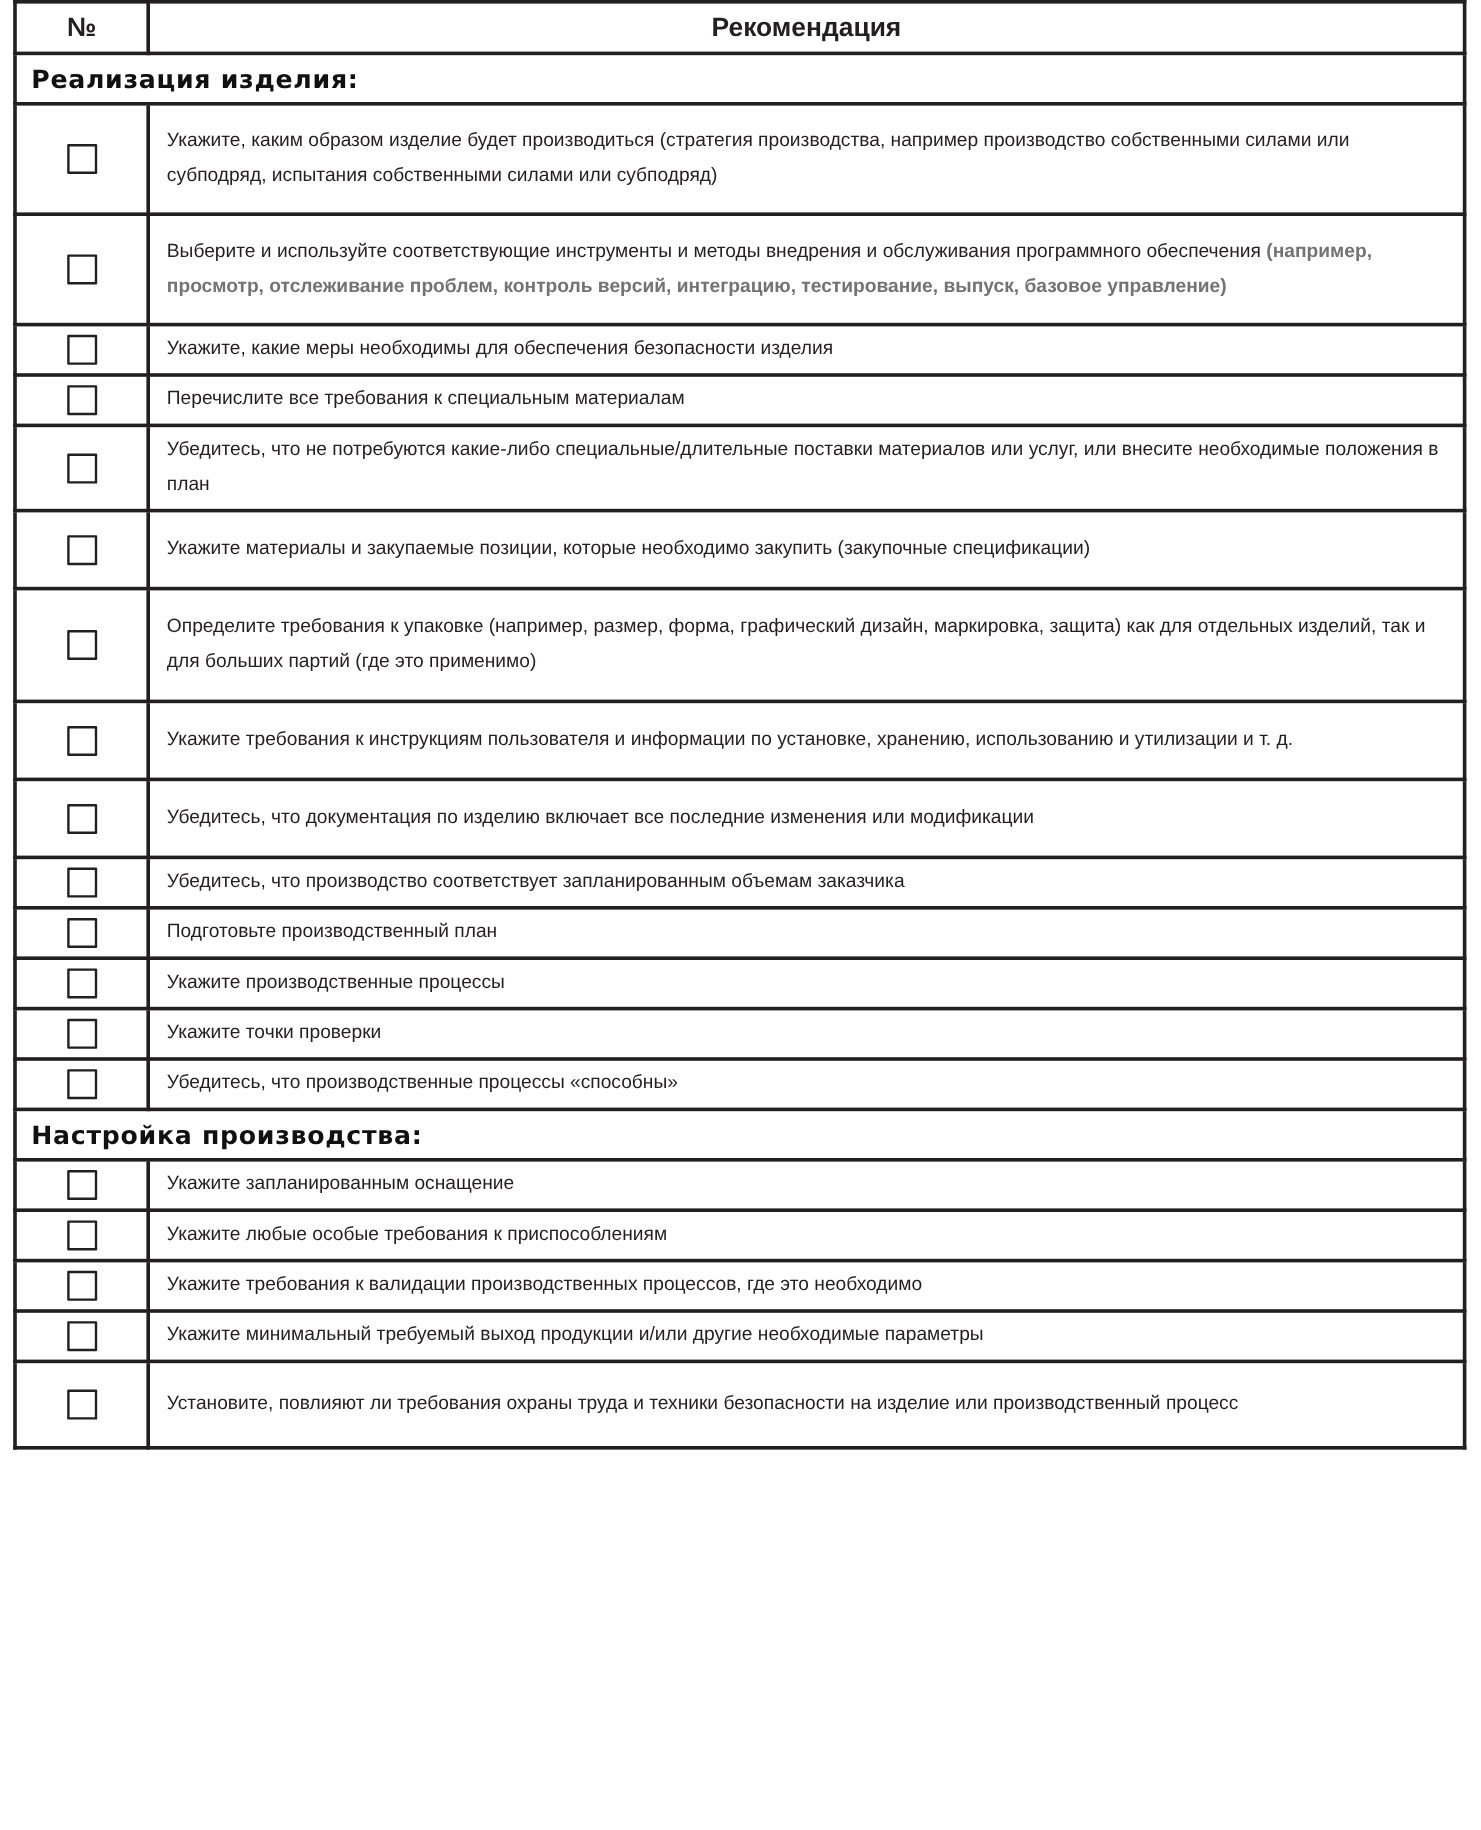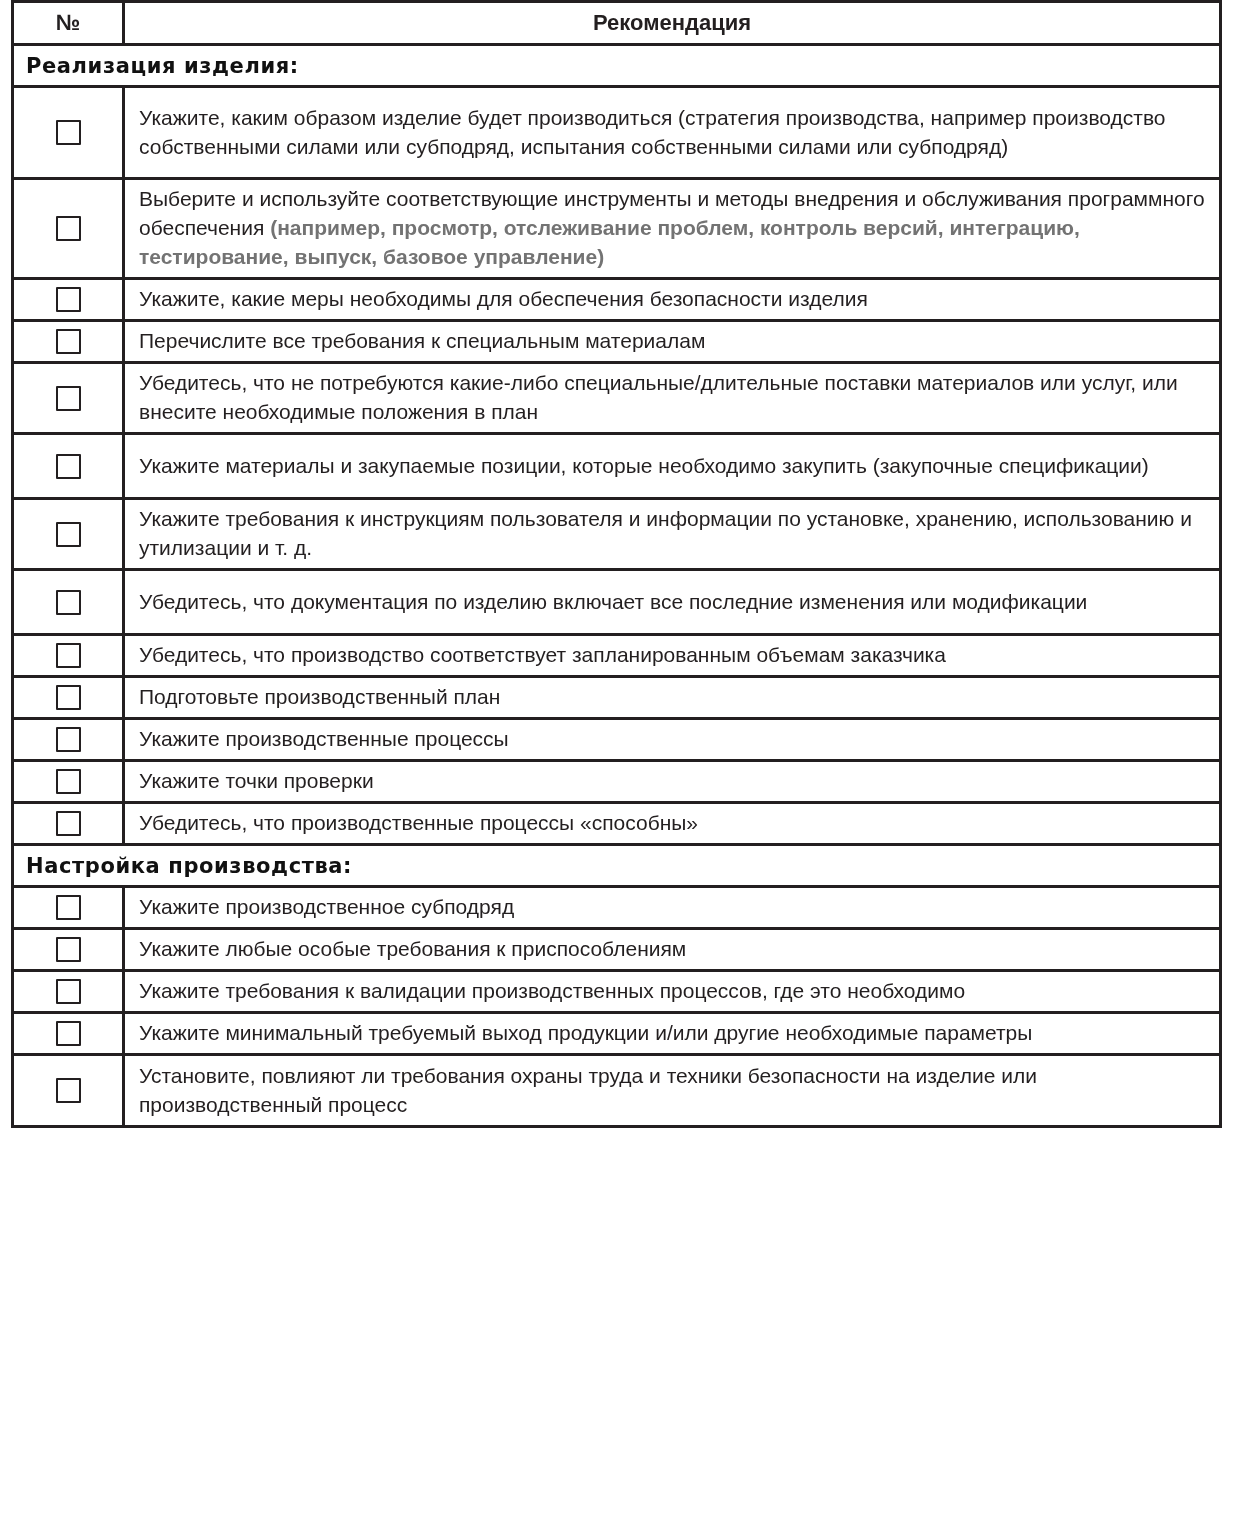--- a/index.html
+++ b/index.html
@@ -50,21 +50,21 @@
   .checkbox {
     display: inline-block;
     width: 21px;
     height: 21px;
     border: 2px solid #231f20;
     border-radius: 1px;
     vertical-align: middle;
     box-sizing: content-box;
   }
   .item-row td.text-cell {
-    font-size: 21px;
+    font-size: 16px;
     line-height: 29px;
     padding: 4px 10px 6px 14px;
     color: #231f20;
     margin-top: 32px;
   }
   .hl {
     color: #737373;
     font-weight: bold;
   }
   .h1 { height: 92px; }
@@ -108,20 +108,24 @@
     <td class="text-cell">Перечислите все требования к специальным материалам</td>
   </tr>
   <tr class="item-row hd">
     <td class="cb-cell"><span class="checkbox"></span></td>
     <td class="text-cell">Убедитесь, что не потребуются какие-либо специальные/длительные поставки материалов или услуг, или внесите необходимые положения в план</td>
   </tr>
   <tr class="item-row hd">
     <td class="cb-cell"><span class="checkbox"></span></td>
     <td class="text-cell">Укажите материалы и закупаемые позиции, которые необходимо закупить (закупочные спецификации)</td>
   </tr>
+  <tr class="item-row ht">
+    <td class="cb-cell"><span class="checkbox"></span></td>
+    <td class="text-cell">Определите требования к упаковке (например, размер, форма, графический дизайн, маркировка, защита) как для отдельных изделий, так и для больших партий (где это применимо)</td>
+  </tr>
   <tr class="item-row hd">
     <td class="cb-cell"><span class="checkbox"></span></td>
     <td class="text-cell">Укажите требования к инструкциям пользователя и информации по установке, хранению, использованию и утилизации и т. д.</td>
   </tr>
   <tr class="item-row hd">
     <td class="cb-cell"><span class="checkbox"></span></td>
     <td class="text-cell">Убедитесь, что документация по изделию включает все последние изменения или модификации</td>
   </tr>
   <tr class="item-row hs">
     <td class="cb-cell"><span class="checkbox"></span></td>
@@ -143,21 +147,21 @@
   <tr class="item-row hs">
     <td class="cb-cell"><span class="checkbox"></span></td>
     <td class="text-cell">Убедитесь, что производственные процессы «способны»</td>
   </tr>
 
   <tr class="section-row">
     <td colspan="2">Настройка производства:</td>
   </tr>
   <tr class="item-row hs">
     <td class="cb-cell"><span class="checkbox"></span></td>
-    <td class="text-cell">Укажите производственное субподряд</td>
+    <td class="text-cell">Укажите запланированным оснащение</td>
   </tr>
   <tr class="item-row hs">
     <td class="cb-cell"><span class="checkbox"></span></td>
     <td class="text-cell">Укажите любые особые требования к приспособлениям</td>
   </tr>
   <tr class="item-row hs">
     <td class="cb-cell"><span class="checkbox"></span></td>
     <td class="text-cell">Укажите требования к валидации производственных процессов, где это необходимо</td>
   </tr>
   <tr class="item-row hs">

